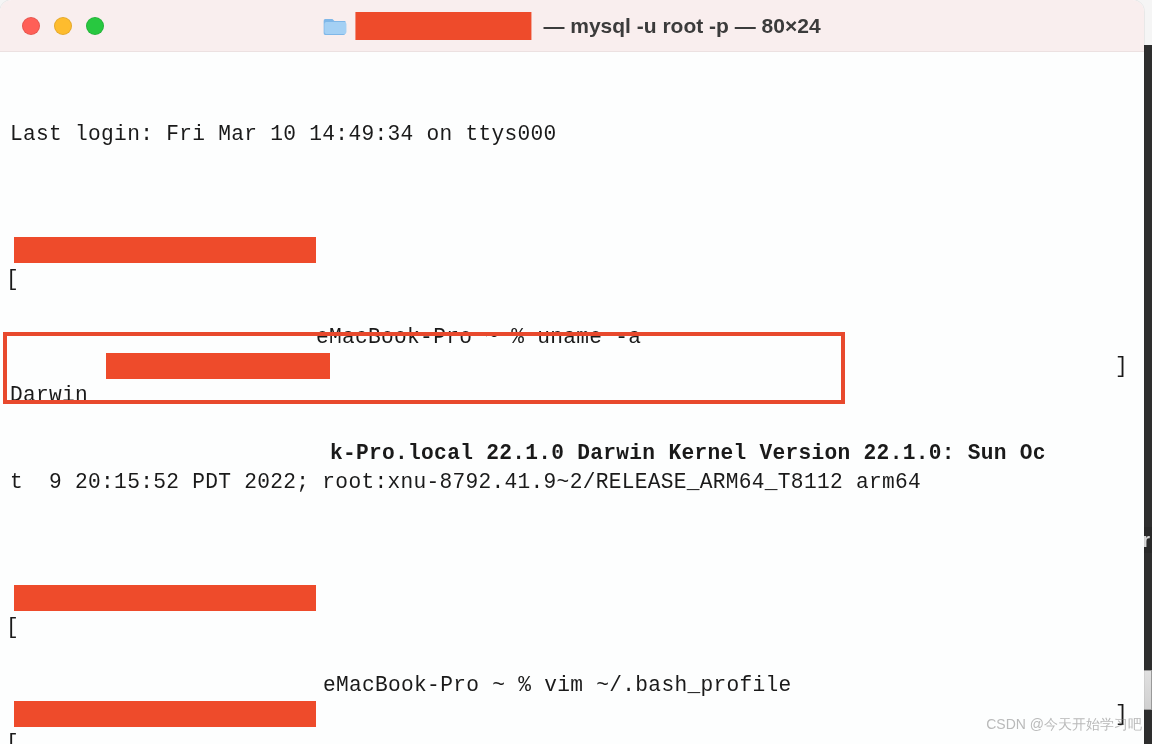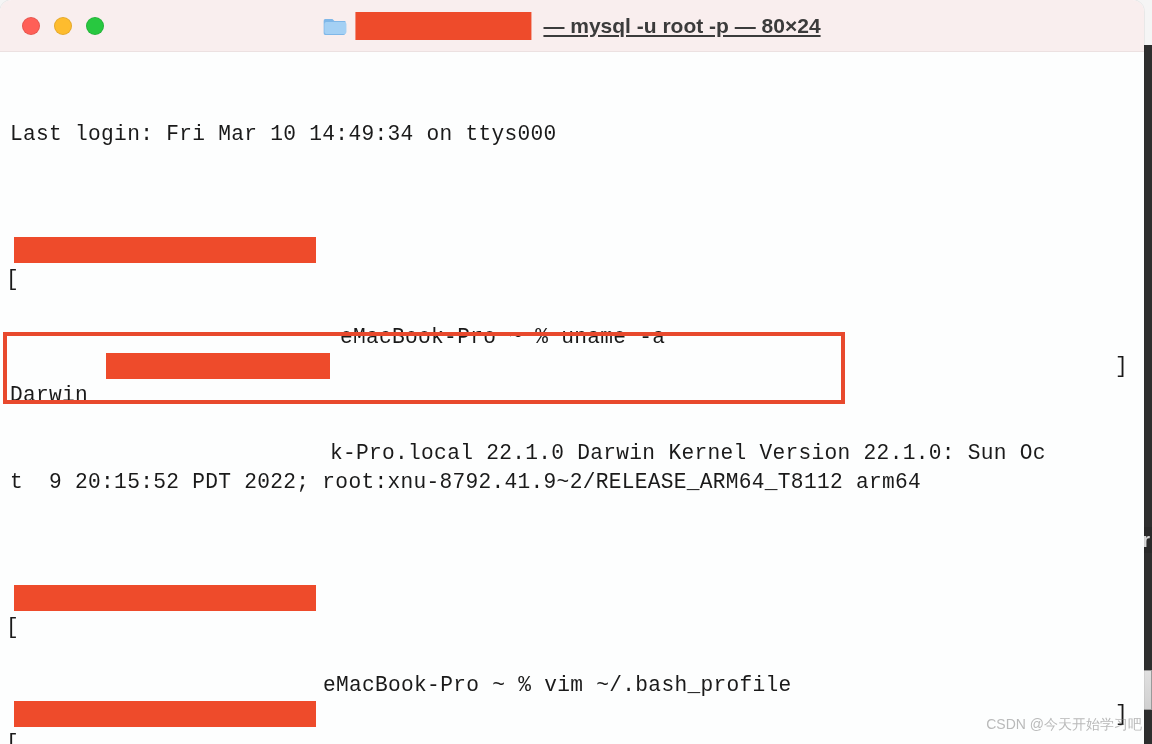--- a/index.html
+++ b/index.html
@@ -50,21 +50,20 @@
     left: 50%;
     transform: translateX(-50%);
     display: flex;
     align-items: center;
     gap: 8px;
     color: #3b3b3b;
     font-family: -apple-system, "Helvetica Neue", Arial, sans-serif;
     font-size: 21px;
     font-weight: 600;
     white-space: nowrap;
-    text-decoration: underline;
   }
   .folder-icon svg { display: block; }
   .title-redact {
     width: 176px;
     height: 28px;
     background: #ee4b2b;
     display: inline-block;
     margin-right: 4px;
   }
   .terminal-body {
@@ -174,28 +173,28 @@
       <span>— mysql -u root -p — 80×24</span>
     </div>
   </div>
 
   <div class="terminal-body">
     <div class="line"><span class="txt">Last login: Fri Mar 10 14:49:34 on ttys000</span></div>
 
     <div class="line">
       <span class="bracket-left">[</span>
       <span class="redact" style="left:8px;width:302px;"></span>
-      <span class="txt" style="left:310px;margin-left:24px;">eMacBook-Pro ~ % uname -a</span>
+      <span class="txt" style="left:310px;">eMacBook-Pro ~ % uname -a</span>
       <span class="bracket-right">]</span>
     </div>
 
     <div class="line">
       <span class="txt">Darwin </span>
       <span class="redact" style="left:100px;width:224px;"></span>
-      <span class="txt" style="left:324px;">k-Pro.local 22.1.0 Darwin Kernel Version 22.1.0: Sun Oc</span>
+      <span class="txt" style="left:324px;font-weight:bold;">k-Pro.local 22.1.0 Darwin Kernel Version 22.1.0: Sun Oc</span>
     </div>
 
     <div class="line"><span class="txt">t  9 20:15:52 PDT 2022; root:xnu-8792.41.9~2/RELEASE_ARM64_T8112 arm64</span></div>
 
     <div class="line">
       <span class="bracket-left">[</span>
       <span class="redact" style="left:8px;width:302px;"></span>
       <span class="txt" style="left:310px;margin-left:7px;">eMacBook-Pro ~ % vim ~/.bash_profile</span>
       <span class="bracket-right">]</span>
     </div>

